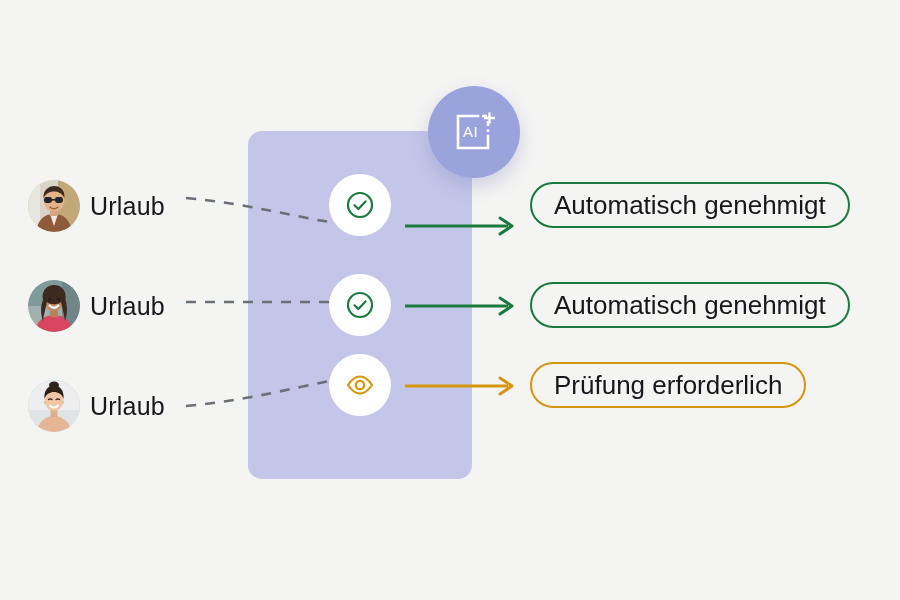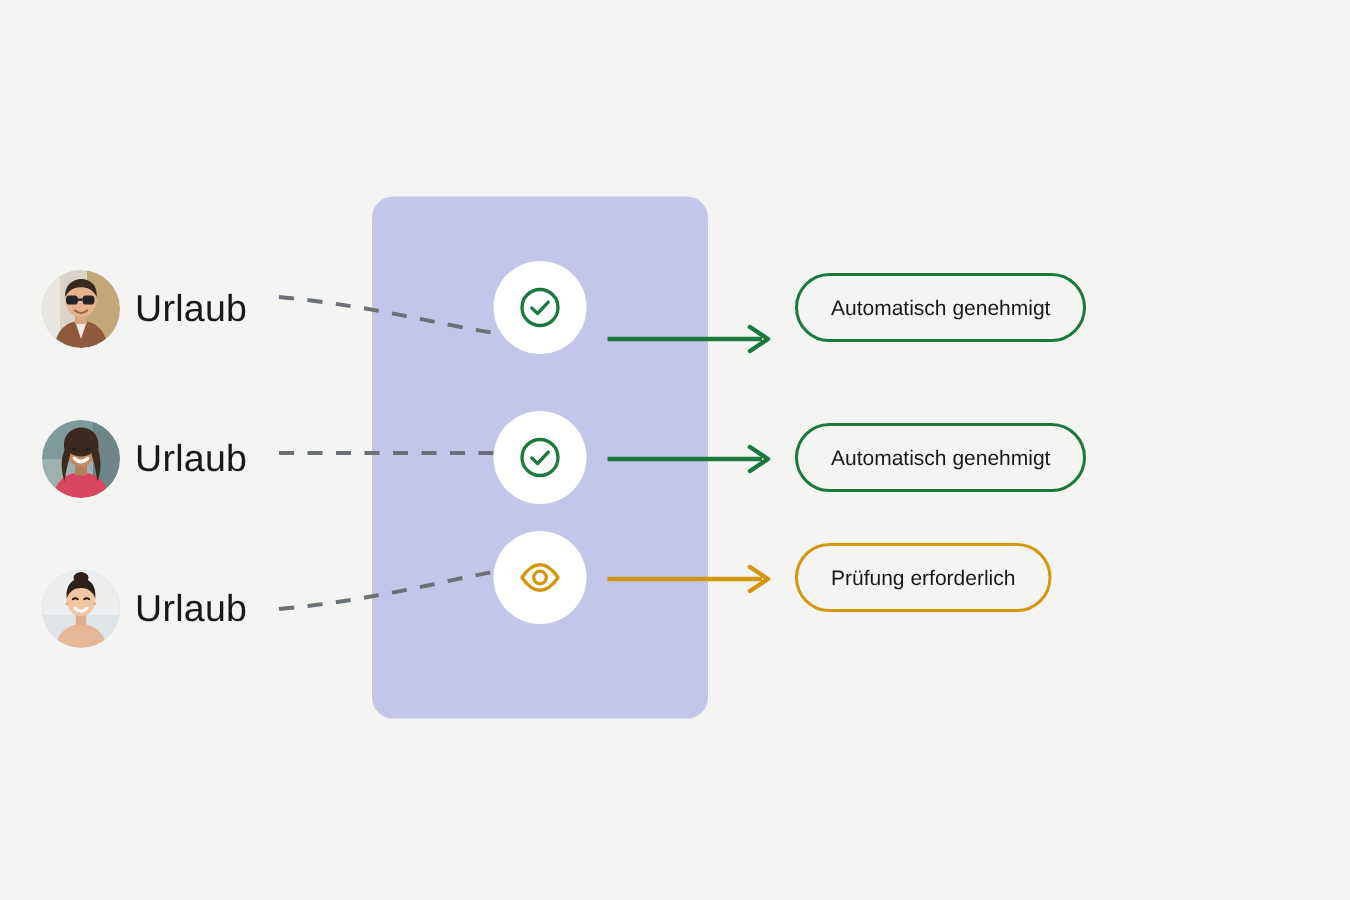--- a/index.html
+++ b/index.html
@@ -111,21 +111,21 @@
     align-items: center;
     justify-content: center;
     padding: 0 22px;
     box-sizing: border-box;
     background: transparent;
     top: 8px;
   }
   .pill-green { border-color: #1a7a3e; }
   .pill-amber { border-color: #d4960e; }
   .pill span {
-    font-size: 14px;
+    font-size: 26px;
     color: #17181b;
     white-space: nowrap;
     line-height: 1;
   }
   .pill-1 { left: 530px; }
   .pill-2 { left: 530px; }
   .pill-3 { left: 530px; }
 
   
   .overlay {
@@ -137,20 +137,36 @@
     pointer-events: none;
   }
 </style>
 </head>
 <body>
 
 <div class="stage">
 
   <div class="panel"></div>
 
+  <div class="ai-badge">
+    <span>
+      <svg width="52" height="52" viewBox="0 0 52 52" fill="none">
+
+        <path d="M10 10 H30 M10 10 V42 M10 42 H40 M40 42 V30" stroke="#ffffff" stroke-width="2.6" stroke-linecap="square" fill="none"></path>
+
+        <path d="M34 10 H39" stroke="#ffffff" stroke-width="2.6" stroke-linecap="butt" opacity="0.95"></path>
+        <path d="M40 15 V20" stroke="#ffffff" stroke-width="2.6" stroke-linecap="butt" opacity="0.95"></path>
+        <path d="M40 23.5 V26" stroke="#ffffff" stroke-width="2.6" stroke-linecap="butt" opacity="0.95"></path>
+
+        <path d="M41.5 6.5 V17.5 M36 12 H47" stroke="#ffffff" stroke-width="2.4" stroke-linecap="butt"></path>
+
+        <text x="15" y="31" font-family="Liberation Sans, sans-serif" font-size="15" fill="#ffffff" letter-spacing="0.5">AI</text>
+      </svg>
+    </span>
+  </div>
 
   <svg class="overlay">
 
     <path d="M186 198 C 250 204, 290 216, 330 222" stroke="#6b6f76" stroke-width="2.6" fill="none" stroke-dasharray="10 9" stroke-linecap="butt"></path>
 
     <path d="M186 302 L 330 302" stroke="#6b6f76" stroke-width="2.6" fill="none" stroke-dasharray="10 9" stroke-linecap="butt"></path>
 
     <path d="M186 406 C 250 400, 292 388, 330 381" stroke="#6b6f76" stroke-width="2.6" fill="none" stroke-dasharray="10 9" stroke-linecap="butt"></path>
 
     <g>

